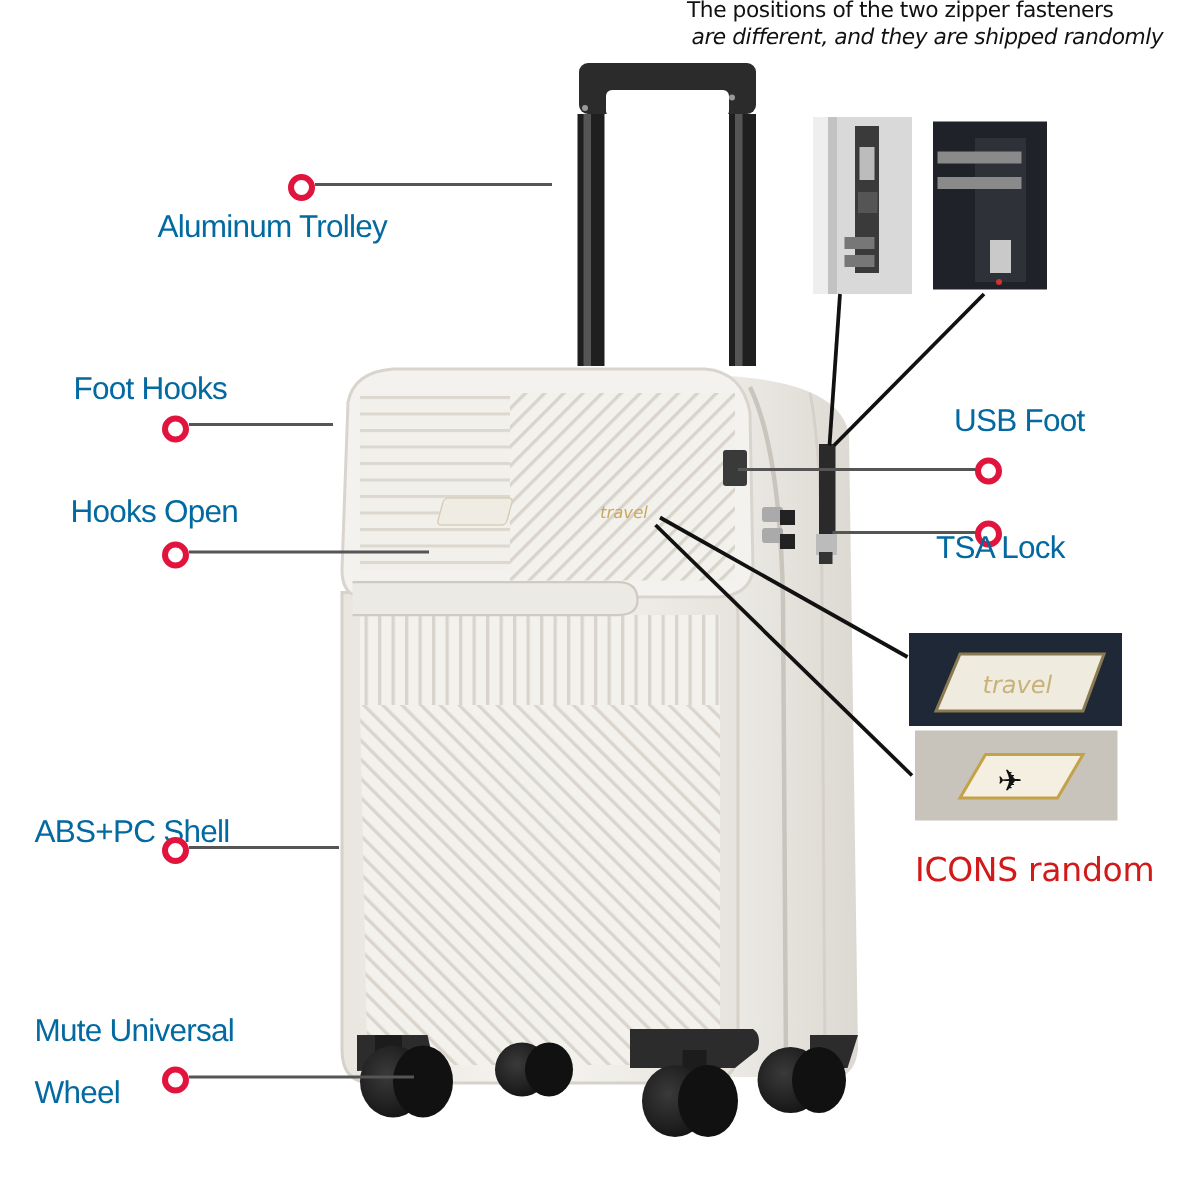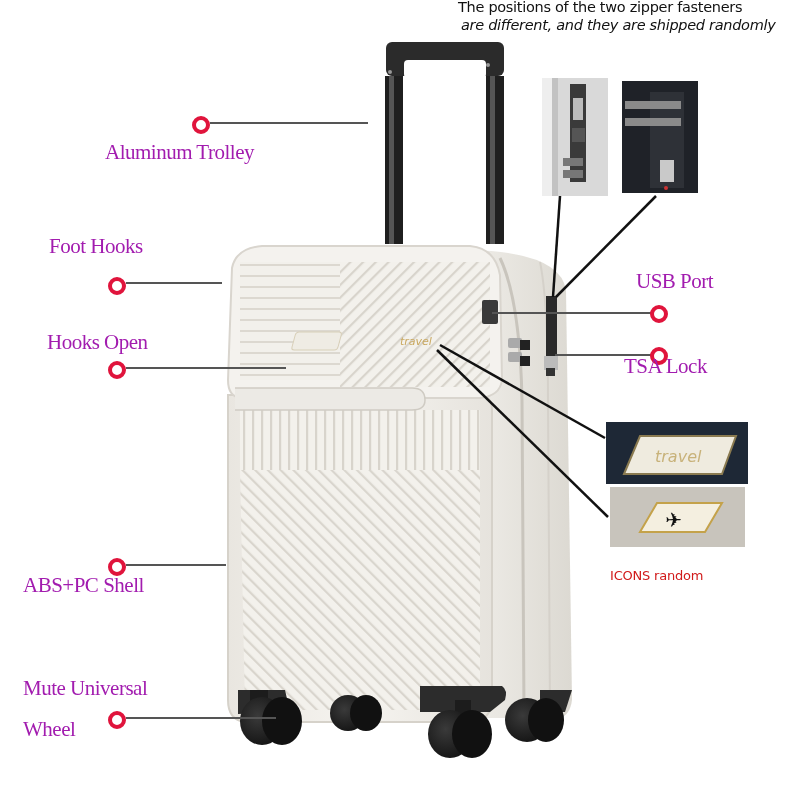--- a/index.html
+++ b/index.html
@@ -1,19 +1,19 @@
 <!DOCTYPE html>
 <html><head>
 <meta charset="utf-8">
 <style>
   html, body { margin:0; padding:0; background:#ffffff; }
   body { width:800px; height:800px; position:relative; overflow:hidden; font-family:"DejaVu Sans", sans-serif; }
-  .label { position:absolute; color:#a21caf; font-size:21px; font-family:Liberation Serif, serif; letter-spacing:-0.5px; white-space:nowrap; }
+  .label { position:absolute; color:#0369a1; font-size:21px; font-family:Liberation Sans, sans-serif; letter-spacing:-0.5px; white-space:nowrap; }
   .note { position:absolute; color:#111; font-size:14.5px; font-family:"DejaVu Sans", sans-serif; white-space:nowrap; line-height:18px; letter-spacing:-0.3px; }
-  .red-note { position:absolute; color:#d11a1a; font-size:13px; font-family:"DejaVu Sans", sans-serif; white-space:nowrap; letter-spacing:-0.2px; }
+  .red-note { position:absolute; color:#d11a1a; font-size:22px; font-family:"DejaVu Sans", sans-serif; white-space:nowrap; letter-spacing:-0.2px; }
   .dot { position:absolute; width:10px; height:10px; border:4px solid #e0143c; border-radius:50%; background:#fff; }
   .line { position:absolute; height:2px; background:#555; }
   svg { position:absolute; left:0; top:0; }
 </style>
 </head>
 <body>
 
 <div class="note" style="left:458px; top:-2px;">The positions of the two zipper fasteners</div>
 <div class="note" style="left:461px; top:16px;font-style:italic;">are different, and they are shipped randomly</div>
 
@@ -147,38 +147,38 @@
   </g>
 
   <line x1="440" y1="345" x2="605" y2="438" stroke="#111" stroke-width="2.5"></line>
   <line x1="437" y1="350" x2="608" y2="517" stroke="#111" stroke-width="2.5"></line>
 </svg>
 
 <div class="dot" style="left:192px; top:116px;"></div>
 <div class="line" style="left:210px; top:122px; width:158px;"></div>
 <div class="label" style="left:105px; top:140px;">Aluminum Trolley</div>
 
-<div class="label" style="left:49px; top:234px;">Foot Hooks</div>
+<div class="label" style="left:49px; top:248px;">Foot Hooks</div>
 <div class="dot" style="left:108px; top:277px;"></div>
 <div class="line" style="left:126px; top:282px; width:96px;"></div>
 
 <div class="label" style="left:47px; top:330px;">Hooks Open</div>
 <div class="dot" style="left:108px; top:361px;"></div>
 <div class="line" style="left:126px; top:367px; width:160px;"></div>
 
-<div class="label" style="left:23px; top:543px;margin-top:30px;">ABS+PC Shell</div>
+<div class="label" style="left:23px; top:543px;">ABS+PC Shell</div>
 <div class="dot" style="left:108px; top:558px;"></div>
 <div class="line" style="left:126px; top:564px; width:100px;"></div>
 
 <div class="label" style="left:23px; top:676px;">Mute Universal</div>
 <div class="label" style="left:23px; top:700px;margin-top:17px;">Wheel</div>
 <div class="dot" style="left:108px; top:711px;"></div>
 <div class="line" style="left:126px; top:717px; width:150px;"></div>
 
-<div class="label" style="left:636px; top:269px;">USB Port</div>
+<div class="label" style="left:636px; top:269px;">USB Foot</div>
 <div class="line" style="left:492px; top:312px; width:160px;"></div>
 <div class="dot" style="left:650px; top:305px;"></div>
 
 <div class="line" style="left:555px; top:354px; width:97px;"></div>
 <div class="dot" style="left:650px; top:347px;"></div>
 <div class="label" style="left:624px; top:354px;">TSA Lock</div>
 
 <div class="red-note" style="left:610px; top:568px;">ICONS  random</div>
 
 </body></html>

